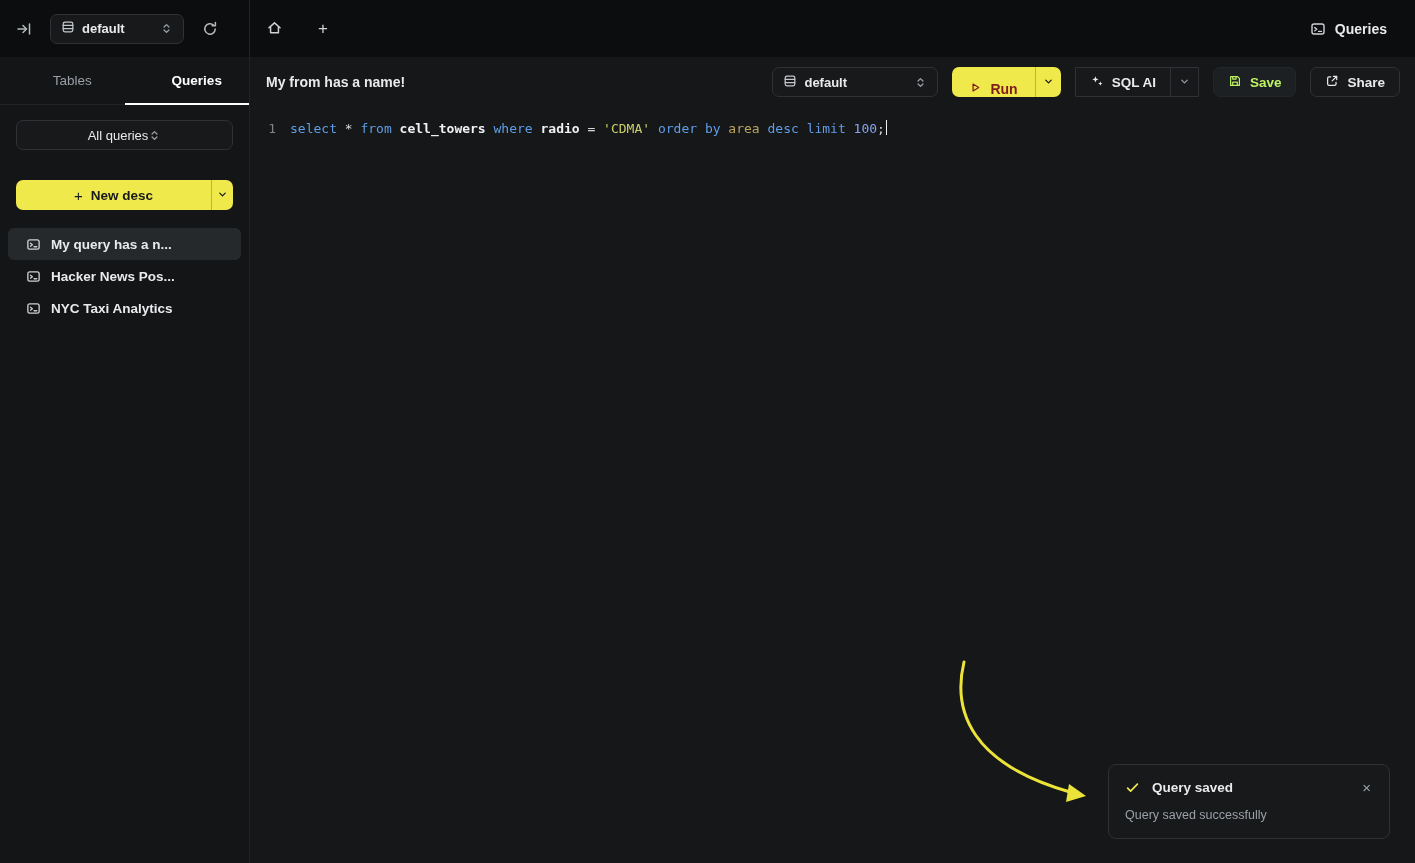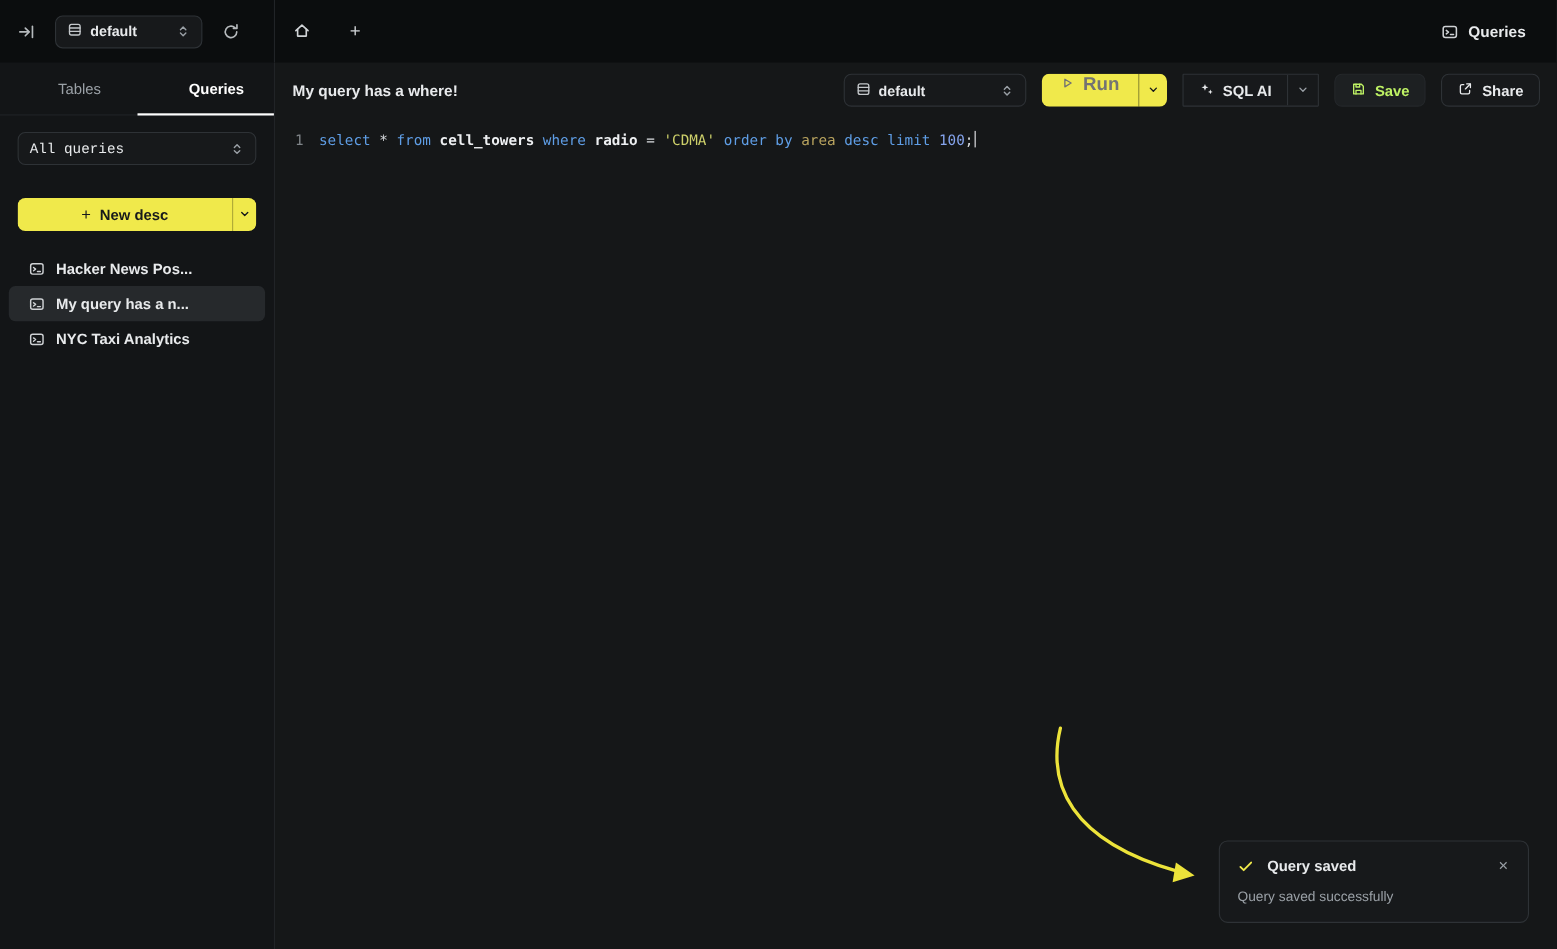--- a/index.html
+++ b/index.html
@@ -44,21 +44,21 @@
   .sidebar{grid-row:2;grid-column:1;background:var(--panel);
            border-right:1px solid var(--soft-border);display:flex;flex-direction:column;}
   .side-tabs{display:grid;grid-template-columns:1fr 1fr;height:48px;
              border-bottom:1px solid #202326;}
   .side-tab{display:flex;align-items:center;justify-content:center;background:none;border:none;
             font-size:13.5px;color:var(--muted);position:relative;cursor:pointer;
             font-family:inherit;padding-left:20px;}
   .side-tab.active{color:#fff;font-weight:700;}
   .side-tab.active::after{content:"";position:absolute;left:0;right:0;bottom:-1px;height:2px;background:#fff;}
   .side-body{padding:15px 16px;display:flex;flex-direction:column;}
-  .filter-pill{justify-content:space-between;width:100%;font-weight:400;font-family:Liberation Mono, monospace;}
+  .filter-pill{justify-content:center;width:100%;font-weight:400;}
   .newquery{margin-top:30px;display:flex;height:30px;border-radius:7px;overflow:hidden;}
   .nq-main{flex:1;display:flex;align-items:center;justify-content:center;gap:8px;
            background:var(--accent);border:none;color:#17191b;font-weight:700;
            font-size:13.5px;cursor:pointer;font-family:inherit;}
   .nq-plus{font-size:15px;font-weight:400;}
   .nq-caret{width:22px;background:var(--accent);border:none;border-left:1px solid rgba(0,0,0,.22);
             display:flex;align-items:center;justify-content:center;color:#17191b;cursor:pointer;}
   .search{margin-top:18px;display:flex;align-items:center;gap:8px;height:30px;
           background:#1e2124;border:1px solid #26292c;border-radius:7px;padding:0 10px;}
   .search input{flex:1;background:none;border:none;outline:none;color:var(--txt);
@@ -71,22 +71,22 @@
   .q-icon{color:#cfd2d5;display:flex;}
 
   
   .main{grid-row:2;grid-column:2;background:var(--bg);display:flex;flex-direction:column;position:relative;}
   .main-header{height:50px;display:flex;align-items:center;justify-content:space-between;
                padding:0 15px 0 16px;}
   .page-title{font-size:14px;font-weight:700;}
   .actions{display:flex;align-items:center;gap:14px;}
   .db-pill-main{width:166px;justify-content:space-between;}
   .split-yellow{display:flex;height:30px;border-radius:7px;overflow:hidden;}
-  .run-main{display:flex;align-items:flex-start;gap:8px;padding:0 17px;background:var(--accent);
-            border:none;color:#737373;font-weight:700;font-size:17px;cursor:pointer;font-family:inherit;}
+  .run-main{display:flex;align-items:flex-end;gap:8px;padding:0 17px;background:var(--accent);
+            border:none;color:#7f1d1d;font-weight:700;font-size:14px;cursor:pointer;font-family:inherit;}
   .run-caret{width:26px;background:var(--accent);border:none;border-left:1px solid rgba(0,0,0,.22);
              display:flex;align-items:center;justify-content:center;color:#17191b;cursor:pointer;}
   .split-dark{display:flex;height:30px;border:1px solid var(--border);border-radius:1px;
               overflow:hidden;background:var(--pill);}
   .sqlai-main{display:flex;align-items:center;gap:8px;padding:0 14px;background:none;border:none;
               color:var(--txt);font-weight:700;font-size:13.5px;cursor:pointer;font-family:inherit;}
   .sqlai-caret{width:28px;background:none;border:none;border-left:1px solid var(--border);
                display:flex;align-items:center;justify-content:center;color:var(--muted);cursor:pointer;}
   .btn{display:flex;align-items:center;gap:8px;height:30px;padding:0 14px;border-radius:7px;
        font-size:13.5px;font-weight:600;cursor:pointer;font-family:inherit;}
@@ -207,57 +207,57 @@
           <span class="icon">
             <svg width="11" height="11" viewBox="0 0 16 16" fill="none" stroke="currentColor" stroke-width="1.8" stroke-linecap="round" stroke-linejoin="round">
                 <path d="M4 6l4 4 4-4"></path>
               </svg>
           </span>
         </button>
       </div>
 
 
       <ul class="query-list">
-        <li class="q-item">
-          <span class="q-icon">
-            <svg width="15" height="15" viewBox="0 0 16 16" fill="none" stroke="currentColor" stroke-width="1.4" stroke-linecap="round" stroke-linejoin="round">
-                <rect x="2" y="3" width="12" height="10" rx="2"></rect>
-                <path d="M4.8 6.6l2 1.6-2 1.6"></path>
-                <path d="M8.6 10.4h2.8"></path>
-              </svg>
-          </span>
-          <span>Hacker News Pos...</span>
-        </li>
         <li class="q-item active">
           <span class="q-icon">
             <svg width="15" height="15" viewBox="0 0 16 16" fill="none" stroke="currentColor" stroke-width="1.4" stroke-linecap="round" stroke-linejoin="round">
                 <rect x="2" y="3" width="12" height="10" rx="2"></rect>
                 <path d="M4.8 6.6l2 1.6-2 1.6"></path>
                 <path d="M8.6 10.4h2.8"></path>
               </svg>
           </span>
           <span>My query has a n...</span>
         </li>
         <li class="q-item">
           <span class="q-icon">
             <svg width="15" height="15" viewBox="0 0 16 16" fill="none" stroke="currentColor" stroke-width="1.4" stroke-linecap="round" stroke-linejoin="round">
                 <rect x="2" y="3" width="12" height="10" rx="2"></rect>
                 <path d="M4.8 6.6l2 1.6-2 1.6"></path>
                 <path d="M8.6 10.4h2.8"></path>
               </svg>
           </span>
+          <span>Hacker News Pos...</span>
+        </li>
+        <li class="q-item">
+          <span class="q-icon">
+            <svg width="15" height="15" viewBox="0 0 16 16" fill="none" stroke="currentColor" stroke-width="1.4" stroke-linecap="round" stroke-linejoin="round">
+                <rect x="2" y="3" width="12" height="10" rx="2"></rect>
+                <path d="M4.8 6.6l2 1.6-2 1.6"></path>
+                <path d="M8.6 10.4h2.8"></path>
+              </svg>
+          </span>
           <span>NYC Taxi Analytics</span>
         </li>
       </ul>
     </div>
   </aside>
 
   <main class="main">
     <div class="main-header">
-      <h1 class="page-title">My query has a where!</h1>
+      <h1 class="page-title">My from has a name!</h1>
       <div class="actions">
 
         <div class="pill db-pill-main">
           <span class="grp">
             <span class="icon">
               <svg width="14" height="14" viewBox="0 0 16 16" fill="none" stroke="#c4c8cb" stroke-width="1.4" stroke-linecap="round">
                   <rect x="2.5" y="2.5" width="11" height="11" rx="2"></rect>
                   <path d="M2.5 6.2h11"></path>
                   <path d="M2.5 9.8h11"></path>
                 </svg>

